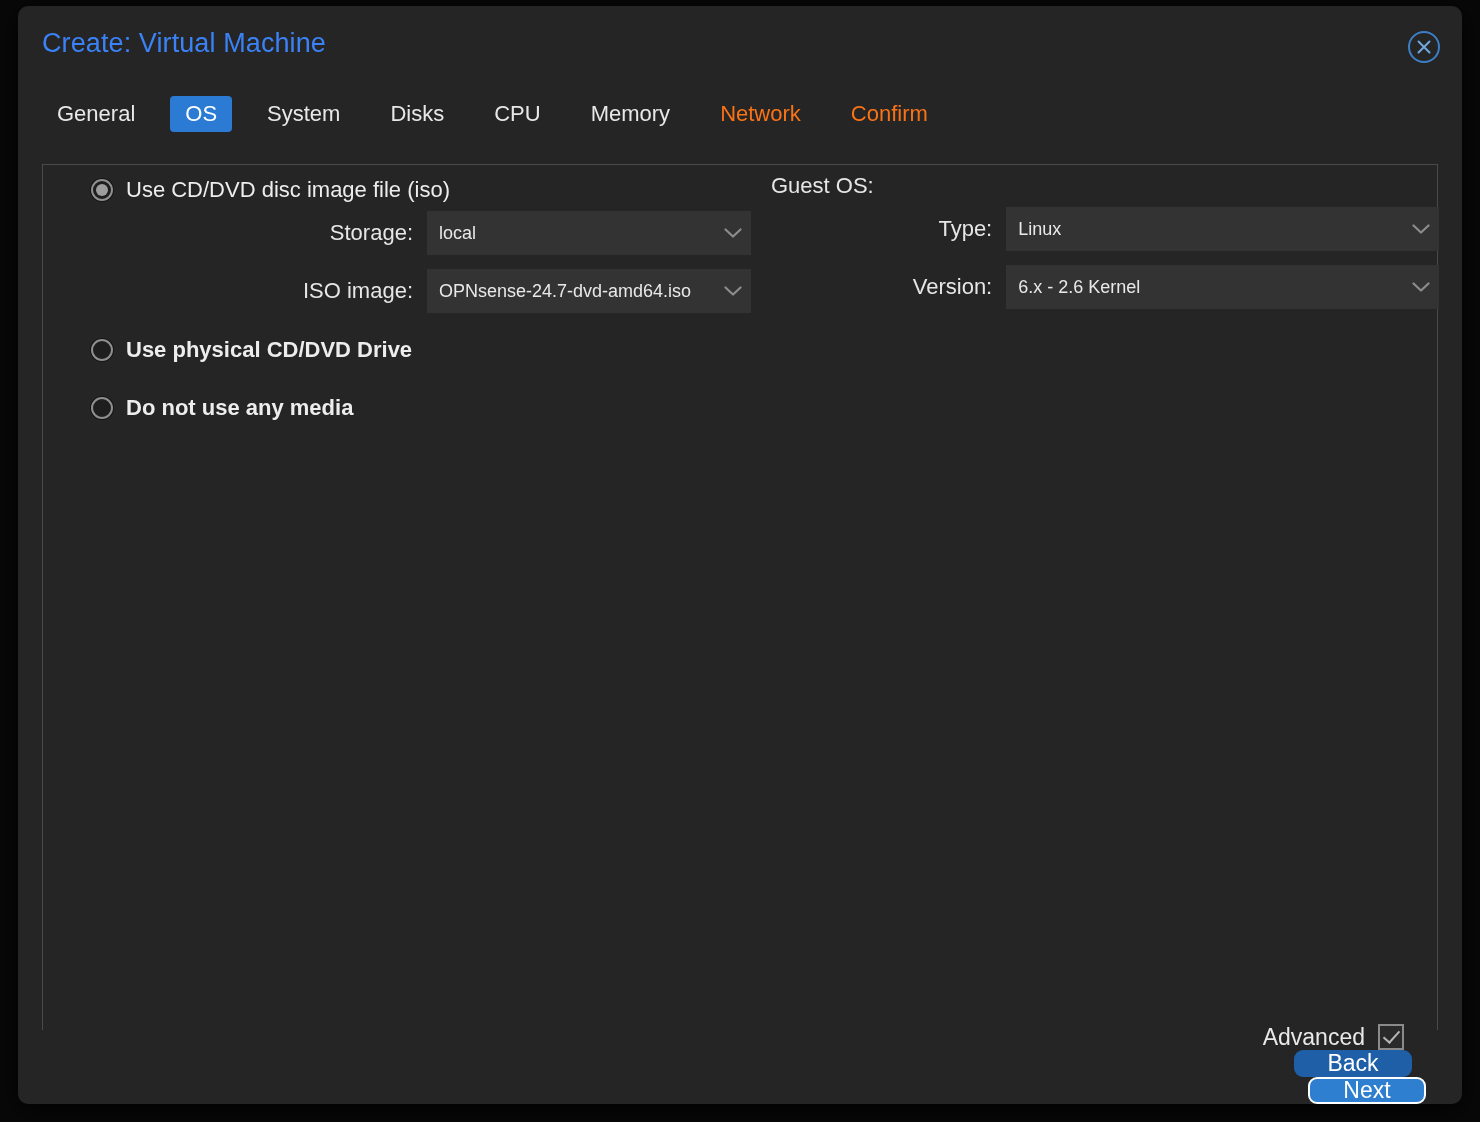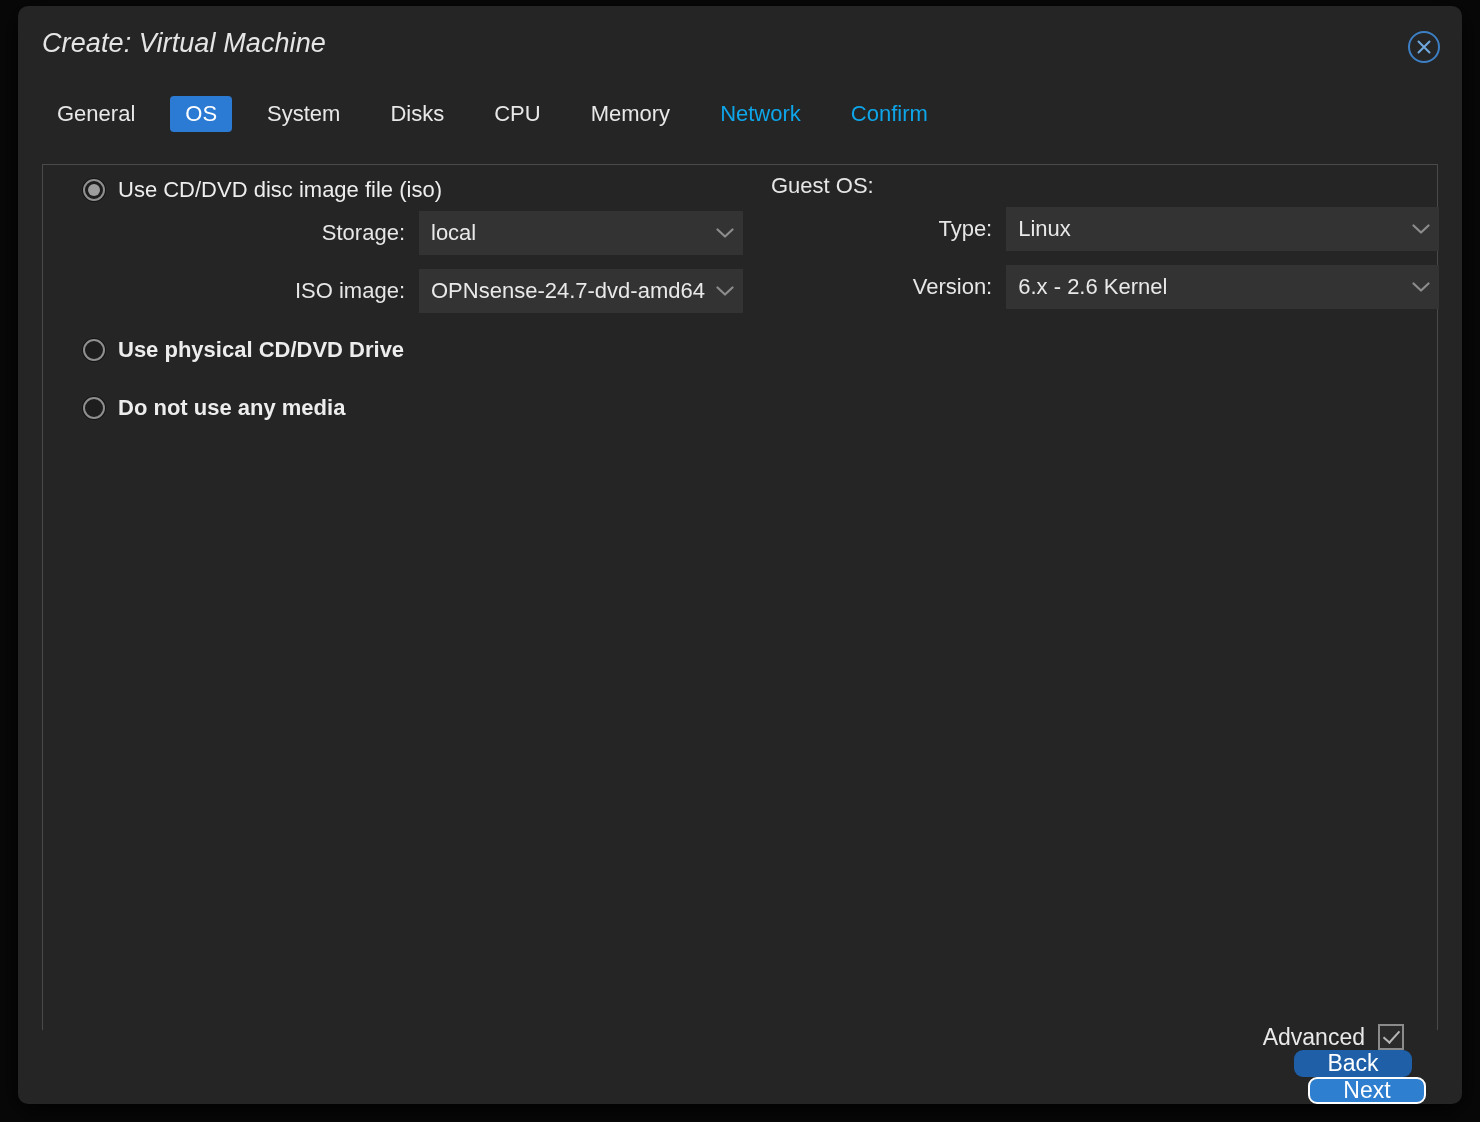--- a/index.html
+++ b/index.html
@@ -41,24 +41,23 @@
   .titlebar {
     position: relative;
     height: 76px;
   }
 
   .dialog-title {
     position: absolute;
     left: 24px;
     top: 22px;
     font-size: 27px;
-    color: #e5e5e5;
+    color: #3b82f6;
     letter-spacing: 0.1px;
     white-space: nowrap;
-    font-style: italic;
   }
 
   .close-btn {
     position: absolute;
     right: 21px;
     top: 24px;
     width: 34px;
     height: 34px;
     cursor: pointer;
     display: flex;
@@ -84,21 +83,21 @@
     border-radius: 4px;
     white-space: nowrap;
     cursor: pointer;
     line-height: 1;
   }
   .tab.active {
     background: #2b7bd4;
     color: #ffffff;
   }
   .tab.disabled {
-    color: #0ea5e9;
+    color: #f97316;
     cursor: default;
   }
 
   
   .content-panel {
     position: absolute;
     left: 24px;
     top: 158px;
     width: 1396px;
     height: 866px;
@@ -107,21 +106,21 @@
     border-bottom: none;
   }
 
   .form-area {
     position: relative;
     padding: 24px 0 0 0;
     height: 100%;
   }
 
   
-  .col-left  { position: absolute; left: 0;   top: 0; width: 700px; }
+  .col-left  { position: absolute; left: 8px;   top: 0; width: 700px; }
   .col-right { position: absolute; left: 728px; top: 0; width: 668px; }
 
   .radio-row {
     display: flex;
     align-items: center;
     height: 42px;
     padding-left: 40px;
     cursor: pointer;
   }
   .radio-row.r1 { margin-top: 4px; }
@@ -176,21 +175,21 @@
     background: #333333;
     display: flex;
     align-items: center;
     cursor: pointer;
     overflow: hidden;
   }
   .col-left  .select { width: 324px; }
   .col-right .select { width: 446px; }
 
   .select .sel-value {
-    font-size: 22px;
+    font-size: 18px;
     color: #e9e9e9;
     padding-left: 12px;
     white-space: nowrap;
     overflow: hidden;
     flex: 1 1 auto;
     line-height: 1;
   }
   .select .chev {
     flex: 0 0 auto;
     width: 36px;

